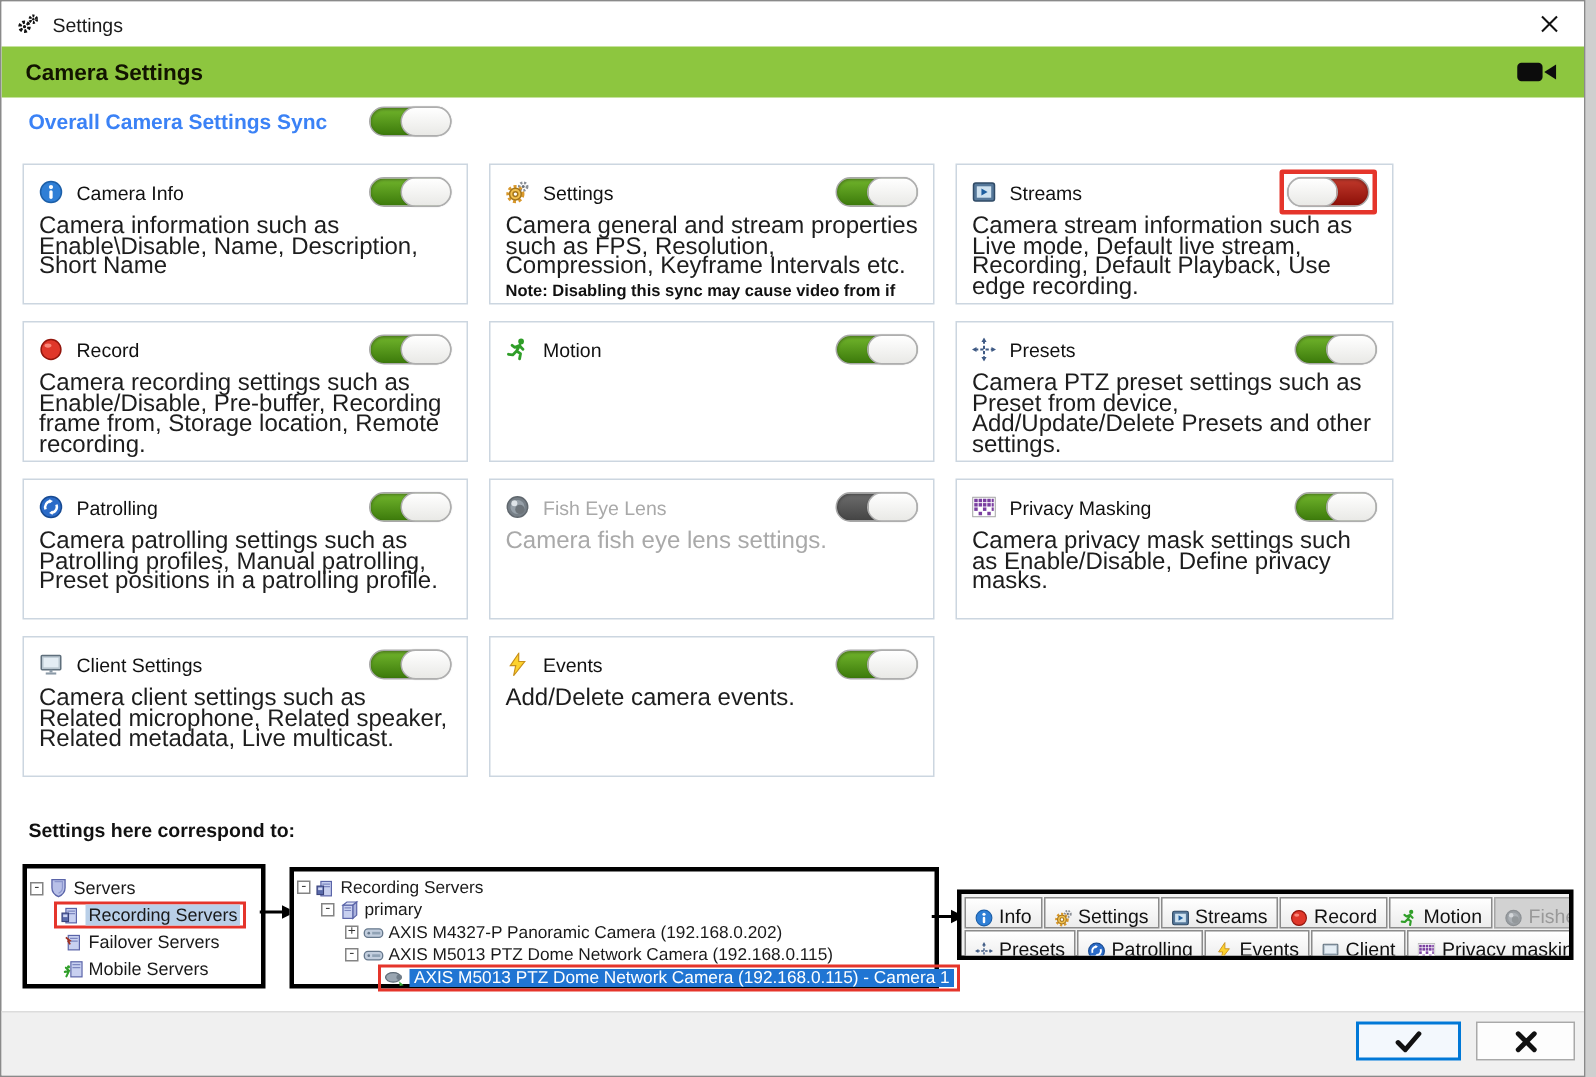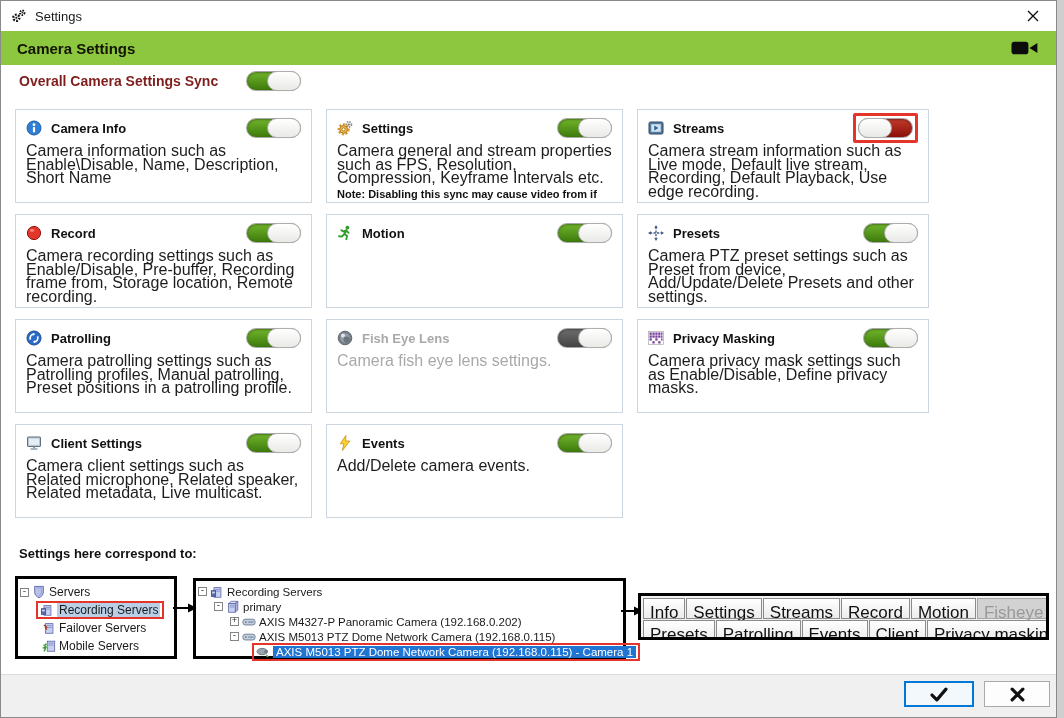--- a/index.html
+++ b/index.html
@@ -12,36 +12,36 @@
   
   .titlebar { height:30px; display:flex; align-items:center; padding:0 10px; background:#fff; }
   .titlebar .ttl { font-size:13px; color:#1a1a1a; margin-left:8px; }
   .close-btn { margin-left:auto; width:26px; height:22px; display:flex; align-items:center; justify-content:center; cursor:pointer; }
   
   .greenbar { height:34px; background:#8dc63f; display:flex; align-items:center; padding:0 16px; }
   .greenbar .gtitle { font-size:15px; font-weight:bold; color:#121400; }
   .greenbar .camv { margin-left:auto; display:flex; align-items:center; }
   
   .sync-row { position:absolute; left:18px; top:70px; display:flex; align-items:center; }
-  .sync-row .slabel { font-size:14px; font-weight:bold; color:#7f1d1d; width:227px; }
+  .sync-row .slabel { font-size:14px; font-weight:bold; color:#3b82f6; width:227px; }
   
   .toggle { position:relative; width:55px; height:20px; border-radius:10px; border:1px solid #a8a8a8;
             background:linear-gradient(#71b52c,#3c7a0b); box-shadow:inset 0 1px 2px rgba(0,0,0,.35); cursor:pointer; flex:none; }
   .toggle .knob { position:absolute; top:-1px; right:-1px; width:34px; height:20px; border-radius:10px;
             border:1px solid #aeaeae; background:linear-gradient(#ffffff,#e9e9e6); box-shadow:0 0 1px rgba(0,0,0,.2); }
   .toggle.off { background:linear-gradient(#c23a2c,#8c0f08); }
   .toggle.off .knob { right:auto; left:-1px; }
   .toggle.disabled { background:linear-gradient(#6d6d6d,#444444); }
   .hl-box { margin-left:auto; border:3px solid #e5352b; padding:2px; border-radius:2px; display:flex; }
   
   .cards { position:absolute; left:14px; top:108px; display:grid;
            grid-template-columns:297px 297px 292px; column-gap:14px; row-gap:11px; }
   .card { height:94px; background:#fff; border:1px solid #ccd6e0; padding:7px 10px 5px 10px; overflow:hidden; }
   .card-head { display:flex; align-items:center; gap:9px; height:22px; }
-  .ctitle { font-size:13px; font-weight:bold; color:#111; }
+  .ctitle { font-size:13px; font-weight:normal; color:#111; }
   .card-head .toggle { margin-left:auto; }
   .card-head .hl-box .toggle { margin-left:0; }
   .cdesc { margin-top:5px; font-size:16px; line-height:13.5px; color:#1d1d1d; }
   .cnote { margin-top:3px; font-size:11px; line-height:13.5px; color:#111; font-weight:bold; }
   .card.disabled .ctitle, .card.disabled .cdesc { color:#a9a9a9; }
   .card.disabled .cicon svg { opacity:.8; }
   
   .corr-label { position:absolute; left:18px; top:545px; font-size:13px; font-weight:bold; color:#111; }
   .tbox { position:absolute; background:#fff; border:3px solid #000; }
   .tbox1 { left:14px; top:575px; width:162px; height:83px; padding:4px 2px; }
@@ -51,23 +51,23 @@
   .tbox2 .trow { height:15px; font-size:11.5px; }
   .expander { flex:none; width:9px; height:9px; border:1px solid #848484; background:#fff; font-size:9px; line-height:7px;
               text-align:center; color:#333; font-family:"Liberation Mono", monospace; }
   .ticon { flex:none; display:flex; align-items:center; }
   .sel-lite { background:#b9cfe8; padding:0 2px; }
   .sel-blue { background:#2075d3; color:#fff; padding:0 3px; }
   .red-box { border:2px solid #e5352b; display:inline-flex; align-items:center; gap:3px; padding:0 2px; }
   .arrow { position:absolute; }
   
   .chip-row { display:flex; align-items:center; height:22px; }
-  .chip { display:inline-flex; align-items:center; gap:4px; height:21px; padding:0 6px; margin-right:1px;
-          border:1px solid #8b8b8b; background:linear-gradient(#ffffff,#ececec); font-size:17px; color:#111;
-          white-space:nowrap; cursor:pointer;flex-direction:column; }
+  .chip { display:inline-flex; align-items:flex-end; gap:4px; height:21px; padding:0 6px; margin-right:1px;
+          border:1px solid #8b8b8b; background:linear-gradient(#ffffff,#ececec); font-size:13px; color:#111;
+          white-space:nowrap; cursor:pointer; }
   .chip.disabled { background:#d2d2d2; color:#999; border-color:#a5a5a5; }
   .chip.disabled svg { opacity:.45; }
   
   .footer { position:absolute; left:0; bottom:0; width:1064px; height:43px; background:#f0f0f0; border-top:1px solid #dcdcdc; }
   .btn { position:absolute; top:6px; height:26px; display:flex; align-items:center; justify-content:center;
          background:#fdfdfd; cursor:pointer; }
   .btn.ok { left:903px; width:70px; border:2px solid #0078d7; background:#f3f8fd; }
   .btn.cancel { left:983px; width:66px; border:1px solid #a9a9a9; }
   .i16 { width:16px; height:16px; } .i14 { width:14px; height:14px; } .i12 { width:12px; height:12px; }
   svg { display:block; }

